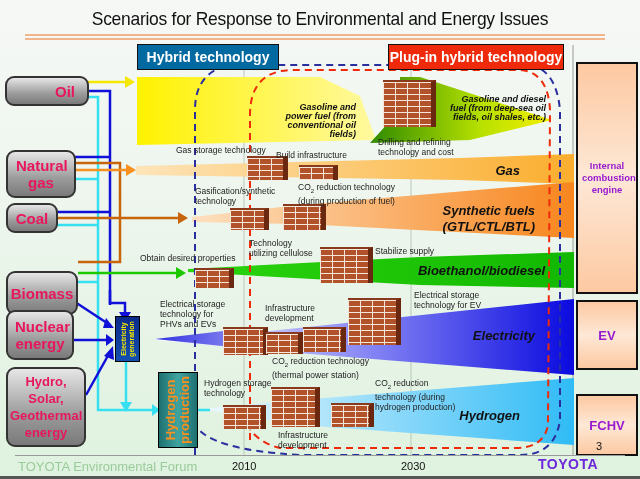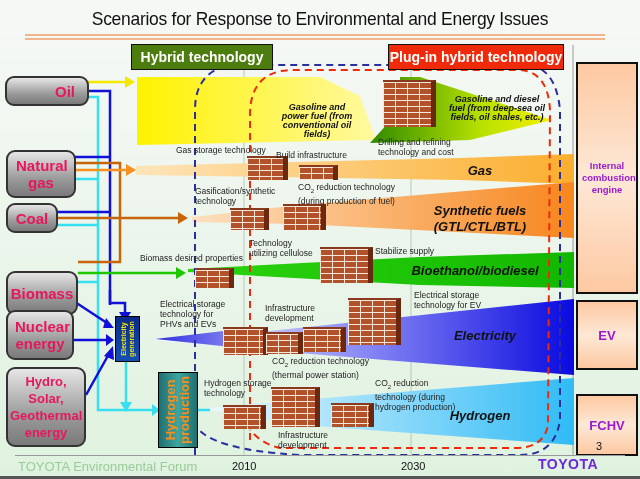--- a/index.html
+++ b/index.html
@@ -2,28 +2,28 @@
 <html><head>
 <meta charset="utf-8">
 <style>
   html,body{margin:0;padding:0;}
   body{width:640px;height:479px;position:relative;overflow:hidden;font-family:"Liberation Sans",sans-serif;
     background:linear-gradient(180deg,#f6f8f6 0%,#eef6ee 40%,#dff2df 100%);}
   .abs{position:absolute;}
   #title{left:0;top:8px;width:640px;text-align:center;font-size:19px;color:#111;letter-spacing:-0.3px;transform:scaleX(0.92);}
   .hr{left:25px;width:580px;height:2px;background:#f2b48a;}
   .hdr-box{height:24px;color:#fff;font-size:14px;line-height:24px;text-align:center;font-weight:bold;transform-origin:left;}
-  #hybrid{left:131px;top:44px;width:140px;background:#4d7c0f;border:1px solid #111;}
+  #hybrid{left:137px;top:44px;width:140px;background:#0369a1;border:1px solid #111;}
   #plugin{left:388px;top:44px;width:174px;background:#ee2a0a;border:1px solid #111;}
   .src{left:6px;background:linear-gradient(180deg,#e6e6e6 0%,#9b9b9b 60%,#7a7a7a 100%);border:2px solid #333;border-radius:9px;
        color:#e8175d;font-weight:bold;text-align:center;display:flex;align-items:center;justify-content:center;font-size:15px;line-height:17px;}
   .right-box{left:576px;width:58px;background:linear-gradient(180deg,#fdc9a2 0%,#fde8d6 50%,#fdc9a2 100%);border:2px solid #111;
        color:#9a1ad0;font-weight:bold;text-align:center;display:flex;align-items:center;justify-content:center;}
   .label{font-size:8.5px;color:#222;line-height:10px;text-align:left;}
-  .band-label{font-size:13px;font-weight:bold;font-style:italic;color:#111;text-align:center;}
+  .band-label{font-size:13px;font-weight:bold;font-style:italic;color:#111;text-align:right;}
   .brick{background-color:#b1522a;
     background-image:
       linear-gradient(#f4e6d8 1px,transparent 1px),
       linear-gradient(90deg,#f4e6d8 1px,transparent 1px);
     background-size:12px 6px,12px 12px;border-right:5px solid #6a2810;border-top:2px solid #8a3a1c;}
   #footer-left{left:18px;top:459px;font-size:13px;color:#9acb9a;}
   .year{font-size:11px;color:#111;}
   #toyota{left:538px;top:456px;font-size:14px;font-weight:bold;color:#6d28d9;letter-spacing:0.5px;}
   #pagenum{left:596px;top:440px;font-size:11px;color:#111;}
   .vbox{display:flex;align-items:center;justify-content:center;}
@@ -186,21 +186,21 @@
 <div class="abs band-label" style="left:425px;top:203px;width:110px;line-height:16px;">Synthetic fuels (GTL/CTL/BTL)</div>
 <div class="abs band-label" style="left:405px;top:263px;width:140px;">Bioethanol/biodiesel</div>
 <div class="abs band-label" style="left:435px;top:328px;width:100px;">Electricity</div>
 <div class="abs band-label" style="left:440px;top:408px;width:80px;">Hydrogen</div>
 
 <div class="abs label" style="left:378px;top:137px;width:84px;">Drilling and refining technology and cost</div>
 <div class="abs label" style="left:176px;top:145px;width:100px;">Gas storage technology</div>
 <div class="abs label" style="left:276px;top:150px;width:80px;">Build infrastructure</div>
 <div class="abs label" style="left:195px;top:186px;width:82px;">Gasification/synthetic technology</div>
 <div class="abs label" style="left:298px;top:182px;width:110px;">CO<sub style="font-size:6px;">2</sub> reduction technology (during production of fuel)</div>
-<div class="abs label" style="left:140px;top:253px;width:110px;">Biomass desired properties</div>
+<div class="abs label" style="left:140px;top:253px;width:110px;">Obtain desired properties</div>
 <div class="abs label" style="left:249px;top:238px;width:70px;text-align:left;">Technology utilizing cellulose</div>
 <div class="abs label" style="left:375px;top:246px;width:70px;">Stabilize supply</div>
 <div class="abs label" style="left:160px;top:299px;width:70px;">Electrical storage technology for PHVs and EVs</div>
 <div class="abs label" style="left:265px;top:303px;width:60px;text-align:left;">Infrastructure development</div>
 <div class="abs label" style="left:414px;top:290px;width:90px;text-align:left;">Electrical storage technology for EV</div>
 <div class="abs label" style="left:272px;top:356px;width:110px;">CO<sub style="font-size:6px;">2</sub> reduction technology (thermal power station)</div>
 <div class="abs label" style="left:198px;top:378px;width:72px;padding-left:6px;">Hydrogen storage technology</div>
 <div class="abs label" style="left:375px;top:378px;width:86px;text-align:left;">CO<sub style="font-size:6px;">2</sub> reduction technology (during hydrogen production)</div>
 <div class="abs label" style="left:278px;top:430px;width:70px;">Infrastructure development</div>
 

